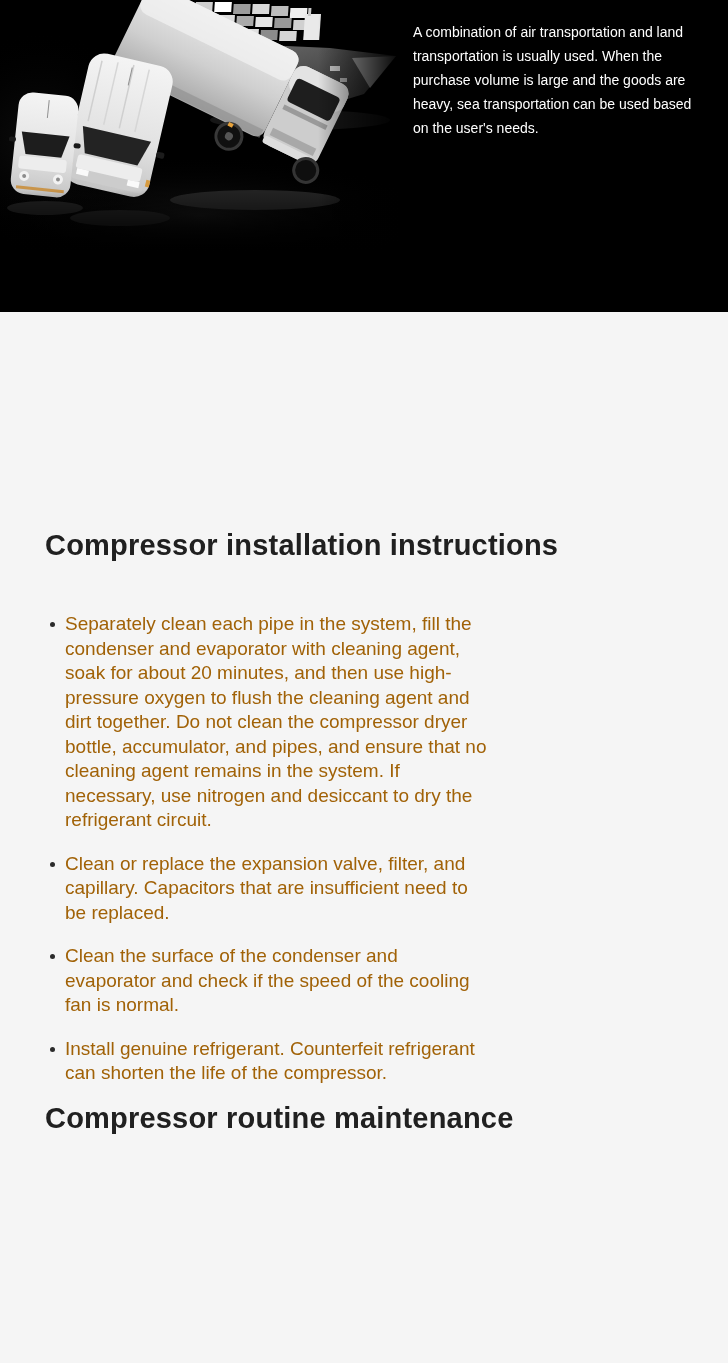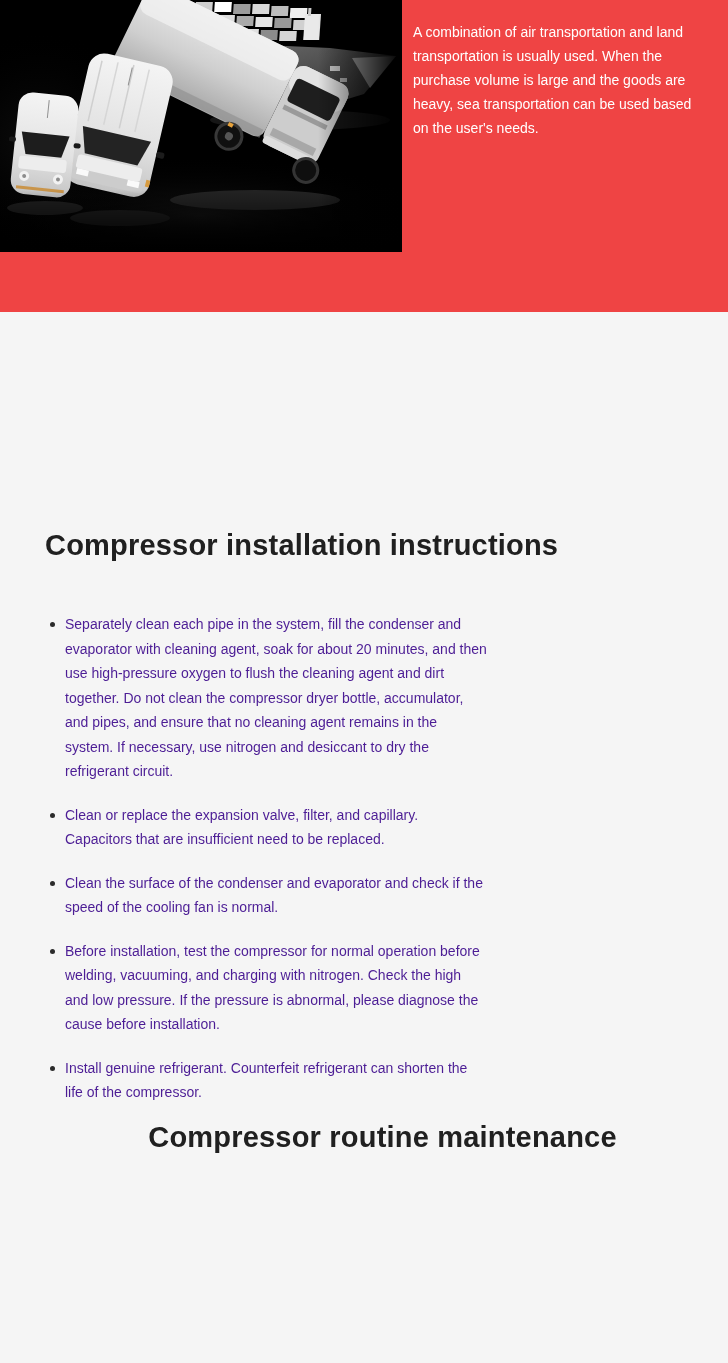--- a/index.html
+++ b/index.html
@@ -11,21 +11,21 @@
     overflow: hidden;
     background: #f5f5f5;
     font-family: "Liberation Sans", "DejaVu Sans", sans-serif;
   }
 
   
   .hero {
     position: relative;
     width: 728px;
     height: 312px;
-    background: #ef4444;
+    background: #000000;
   }
   .hero-photo {
     position: absolute;
     left: 0;
     top: 0;
     width: 402px;
     height: 252px;
   }
   .hero-caption {
     position: absolute;
@@ -57,37 +57,36 @@
   .bullet-list {
     list-style: none;
     margin: 50px 0 0 0;
     padding: 0;
     width: 442px;
   }
   .bullet-list li {
     position: relative;
     padding-left: 20px;
     margin: 0 0 19px 0;
-    font-size: 14px;
+    font-size: 19px;
     line-height: 24.5px;
-    color: #4c1d95;
+    color: #a16207;
   }
   .bullet-list li:last-child { margin-bottom: 15px; }
   .bullet-list li::before {
     content: "";
     position: absolute;
     left: 5px;
     top: 10px;
     width: 5px;
     height: 5px;
     border-radius: 50%;
     background: #2b2b2b;
   }
   .section-title.second {
-    text-align: center;
   }
 </style>
 </head>
 <body>
 
 <div class="hero">
 
   <svg class="hero-photo" viewBox="0 0 402 252" xmlns="http://www.w3.org/2000/svg" aria-hidden="true">
     <defs>
       <linearGradient id="boxGrad" x1="0" y1="0" x2="0" y2="1">
@@ -224,18 +223,17 @@
 </div>
 
 <div class="content">
 
   <h2 class="section-title">Compressor installation instructions</h2>
 
   <ul class="bullet-list">
     <li>Separately clean each pipe in the system, fill the condenser and evaporator with cleaning agent, soak for about 20 minutes, and then use high-pressure oxygen to flush the cleaning agent and dirt together. Do not clean the compressor dryer bottle, accumulator, and pipes, and ensure that no cleaning agent remains in the system. If necessary, use nitrogen and desiccant to dry the refrigerant circuit.</li>
     <li>Clean or replace the expansion valve, filter, and capillary. Capacitors that are insufficient need to be replaced.</li>
     <li>Clean the surface of the condenser and evaporator and check if the speed of the cooling fan is normal.</li>
-    <li>Before installation, test the compressor for normal operation before welding, vacuuming, and charging with nitrogen. Check the high and low pressure. If the pressure is abnormal, please diagnose the cause before installation.</li>
     <li>Install genuine refrigerant. Counterfeit refrigerant can shorten the life of the compressor.</li>
   </ul>
 
   <h2 class="section-title second">Compressor routine maintenance</h2>
 </div>
 
 </body></html>

